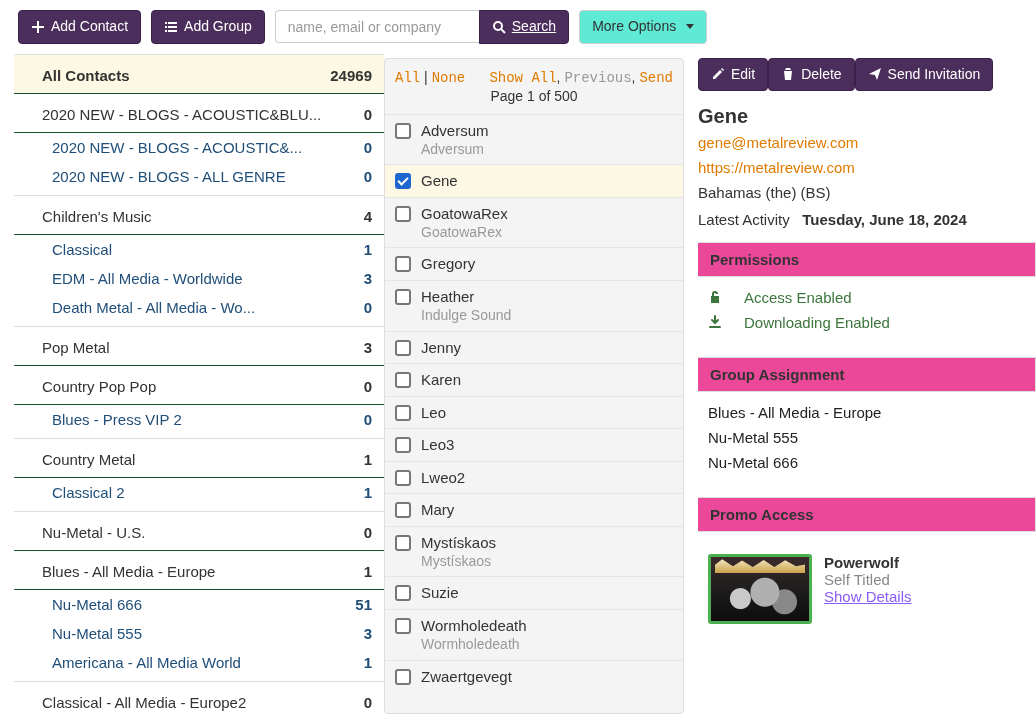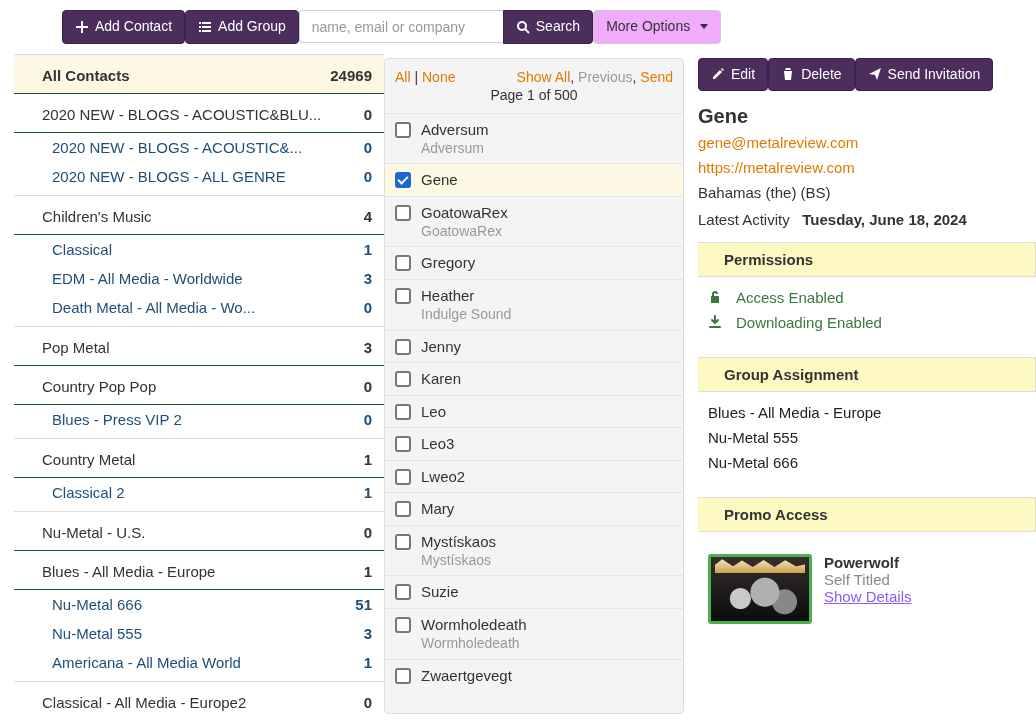--- a/index.html
+++ b/index.html
@@ -9,61 +9,62 @@
     font-size: 14px;
     color: #333;
     background: #fff;
     width: 1036px;
     height: 720px;
     overflow: hidden;
   }
   .topbar {
     display: flex;
     align-items: center;
+    gap: 10px;
     padding: 10px 18px;
-    margin-left: 44px;
   }
   .btn {
     display: inline-flex;
     align-items: center;
     gap: 6px;
     border: 1px solid transparent;
     border-radius: 4px;
     padding: 6px 12px;
     font-size: 14px;
     cursor: pointer;
     line-height: 1.4;
   }
   .btn-primary {
     background: #4b2e5b;
     color: #fff;
     border-color: #3c214c;
   }
   .btn-default {
-    background: #f0abfc;
+    background: #5eead4;
     color: #333;
     border: 1px solid #ccc;
   }
   .input-search {
     display: flex;
     align-items: stretch;
   }
   .input-search input {
     width: 204px;
     height: 33px;
     padding: 6px 12px;
     font-size: 14px;
     border: 1px solid #ccc;
     border-right: none;
     border-radius: 4px 0 0 4px;
     color: #555;
   }
   .input-search input::placeholder { color: #999; }
   .input-search .btn-primary {
     border-radius: 0 4px 4px 0;
+    text-decoration: underline;
   }
   .caret {
     display: inline-block;
     width: 0; height: 0;
     border-left: 4px solid transparent;
     border-right: 4px solid transparent;
     border-top: 5px solid #333;
     margin-left: 4px;
     vertical-align: middle;
   }
@@ -129,21 +130,21 @@
   }
   .sub-row .label { color: #1f4e79; }
   .sub-row .count { color: #1f4e79; font-weight: 600; }
   .sub-block { border-bottom: 1px solid #ddd; padding-bottom: 4px; }
 
   
   .mid-header {
     padding: 10px 10px 4px 10px;
     font-size: 14px;
   }
-  .mid-header a { cursor: pointer; }
+  .mid-header a { cursor: pointer; font-family: Liberation Mono, monospace; }
   .link-orange { color: #e07b00; }
   .link-muted { color: #999; cursor: default; }
   .mid-header .row1 {
     display: flex;
     justify-content: space-between;
   }
   .mid-header .row2 {
     text-align: center;
     color: #333;
     padding-top: 2px;
@@ -190,36 +191,36 @@
     display: flex;
     margin-bottom: 14px;
   }
   .detail-actions .btn { font-size: 14px; }
   .detail-title { font-size: 20px; font-weight: 700; margin-bottom: 6px; }
   .detail-link { color: #e07b00; display: block; margin-bottom: 8px; font-size: 15px; }
   .detail-line { font-size: 15px; margin-bottom: 10px; }
   .detail-line .strong { font-weight: 700; }
 
   .section-header {
-    background: #fef9c3;
+    background: #ec4899;
     border: 1px solid #ddd;
     border-left: none;
-    padding: 8px 26px;
+    padding: 8px 12px;
     font-weight: 700;
     font-size: 15px;
     margin-top: 14px;
   }
   .section-body {
     padding: 12px 6px 4px 10px;
     font-size: 15px;
   }
   .perm-line {
     display: flex;
     align-items: center;
-    gap: 12px;
+    gap: 20px;
     color: #3c763d;
     margin-bottom: 8px;
   }
   .perm-line .picon { width: 16px; height: 16px; display: inline-flex; }
   .group-assign-line { margin-bottom: 8px; color: #222; }
 
   .promo-box {
     display: flex;
     gap: 12px;
     margin-top: 10px;

